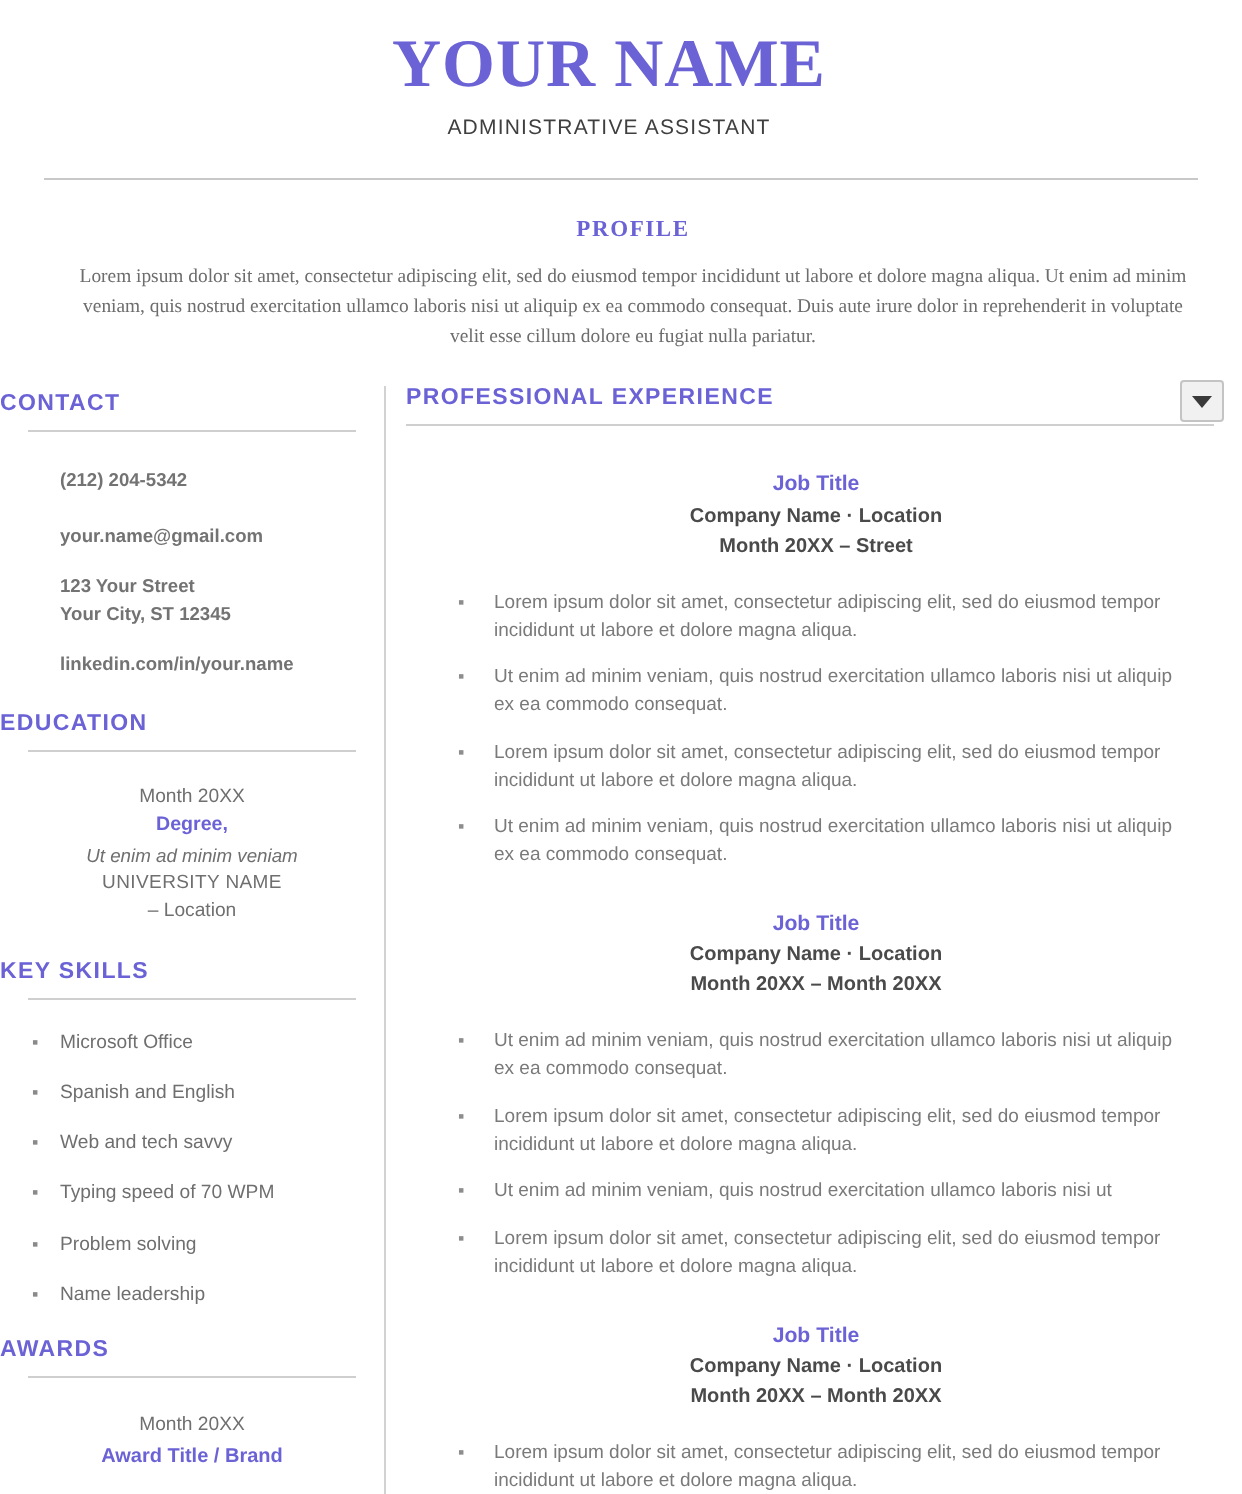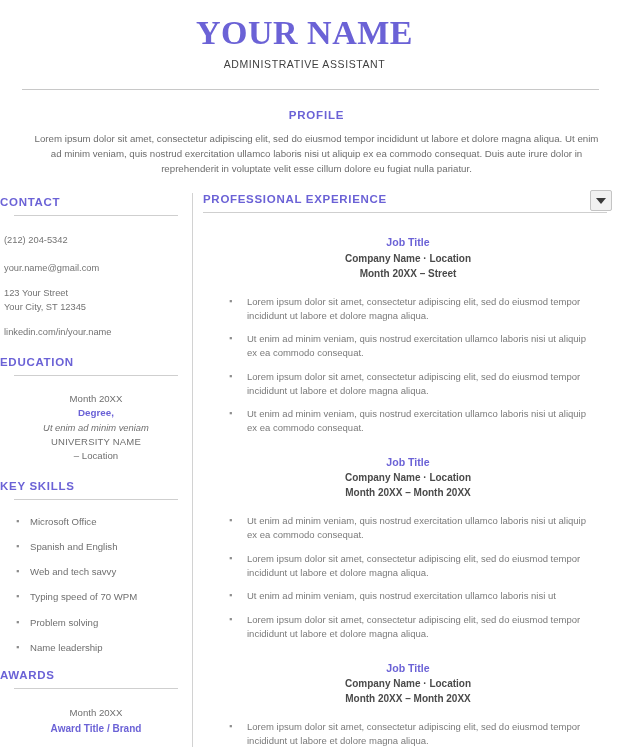--- a/index.html
+++ b/index.html
@@ -32,21 +32,21 @@
     color: #3f3f3f;
     margin-top: 7px;
   }
   .header-rule {
     height: 1px;
     background: #c8c8c8;
     margin: 19px 22px 0 22px;
   }
 
   
-  .profile { padding: 19px 16px 0 28px; text-align: center; }
+  .profile { padding: 19px 16px 0 28px; text-align: center; font-family: Liberation Serif, serif; }
   .profile-title {
     font-size: 11.5px;
     font-weight: bold;
     letter-spacing: 0.8px;
     color: #6b62d6;
   }
   .profile-body {
     margin-top: 10px;
     font-size: 9.7px;
     line-height: 1.55;
@@ -82,21 +82,21 @@
   }
   .sec-rule {
     height: 1px;
     background: #cfcfcf;
     margin: 7px 14px 0 14px;
   }
   .sec-rule-right { margin: 7px 6px 0 0; }
 
   
   .contact { padding: 3px 0 0 0; }
-  .contact-list { padding: 18px 0 0 4px; }
+  .contact-list { padding: 18px 0 0 30px; font-weight: bold; }
   .contact-item {
     font-size: 9.3px;
     color: #737373;
     line-height: 1.45;
     margin-bottom: 14px;
   }
   .contact-item.tight { margin-bottom: 12px; }
   .contact-item:last-child { margin-bottom: 0; }
 
   .sec-block { margin-top: 16px; }

